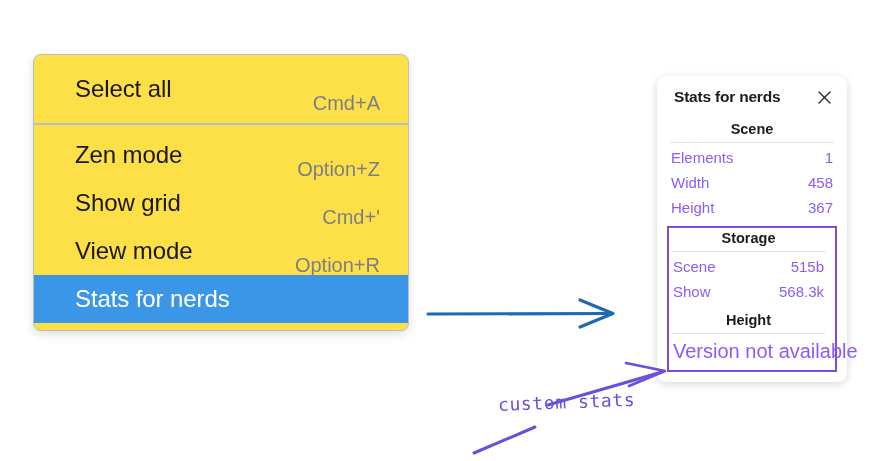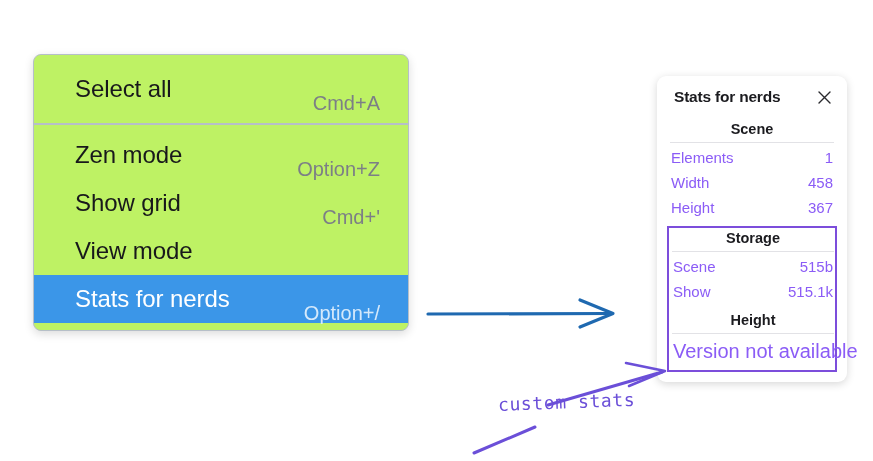--- a/index.html
+++ b/index.html
@@ -16,21 +16,21 @@
     font-family: "Liberation Sans", sans-serif;
     -webkit-font-smoothing: antialiased;
   }
 
   
   .context-menu {
     position: absolute;
     left: 33px;
     top: 54px;
     width: 374px;
-    background: #bef264;
+    background: #fde047;
     border: 1px solid #b6bfc8;
     border-radius: 8px;
     box-shadow: 0 3px 10px rgba(0,0,0,0.14);
     overflow: hidden;
   }
   .menu-section {
     padding: 6px 0 7px 0;
   }
   .menu-section.first {
     border-bottom: 2px solid #b6bfc8;
@@ -101,21 +101,21 @@
   .close-icon {
     width: 17px;
     height: 17px;
     cursor: pointer;
     display: block;
   }
   .panel-body { padding: 0 13px; }
   .purple-box {
     border: 2px solid #7c4ddb;
     margin: 0 10px 0 10px;
-    padding: 0 1px 3px 3px;
+    padding: 0 10px 3px 3px;
     box-sizing: border-box;
   }
   .section-head {
     text-align: center;
     font-size: 14.5px;
     font-weight: bold;
     color: #1b1b1f;
     padding: 2px 0 5px 0;
     border-bottom: 1px solid #e2e2e6;
     margin-bottom: 2px;
@@ -175,24 +175,24 @@
     <div class="menu-item">
       <span class="label">Zen mode</span>
       <span class="shortcut">Option+Z</span>
     </div>
     <div class="menu-item">
       <span class="label">Show grid</span>
       <span class="shortcut">Cmd+'</span>
     </div>
     <div class="menu-item">
       <span class="label">View mode</span>
+      <span class="shortcut">Option+R</span>
     </div>
     <div class="menu-item selected">
       <span class="label">Stats for nerds</span>
-      <span class="shortcut">Option+/</span>
     </div>
   </div>
 
 </div>
 
 <svg class="blue-arrow" viewBox="0 0 210 50">
   <path d="M8 24 L190 23.5" stroke="#1f69b0" stroke-width="3.2" stroke-linecap="round" fill="none"></path>
   <path d="M160 10 L193 23.5 L160 37" stroke="#1f69b0" stroke-width="3.2" stroke-linecap="round" stroke-linejoin="round" fill="none"></path>
 </svg>
 
@@ -225,21 +225,21 @@
 
   <div class="purple-box">
     <div>
       <div class="section-head">Storage</div>
       <div class="stat-row">
         <span class="k">Scene</span>
         <span class="v">515b</span>
       </div>
       <div class="stat-row">
         <span class="k">Show</span>
-        <span class="v">515.1k</span>
+        <span class="v">568.3k</span>
       </div>
     </div>
     <div class="gap-sm"></div>
     <div>
       <div class="section-head">Height</div>
       <div class="version-line">Version not available</div>
     </div>
   </div>
 
 </div>

